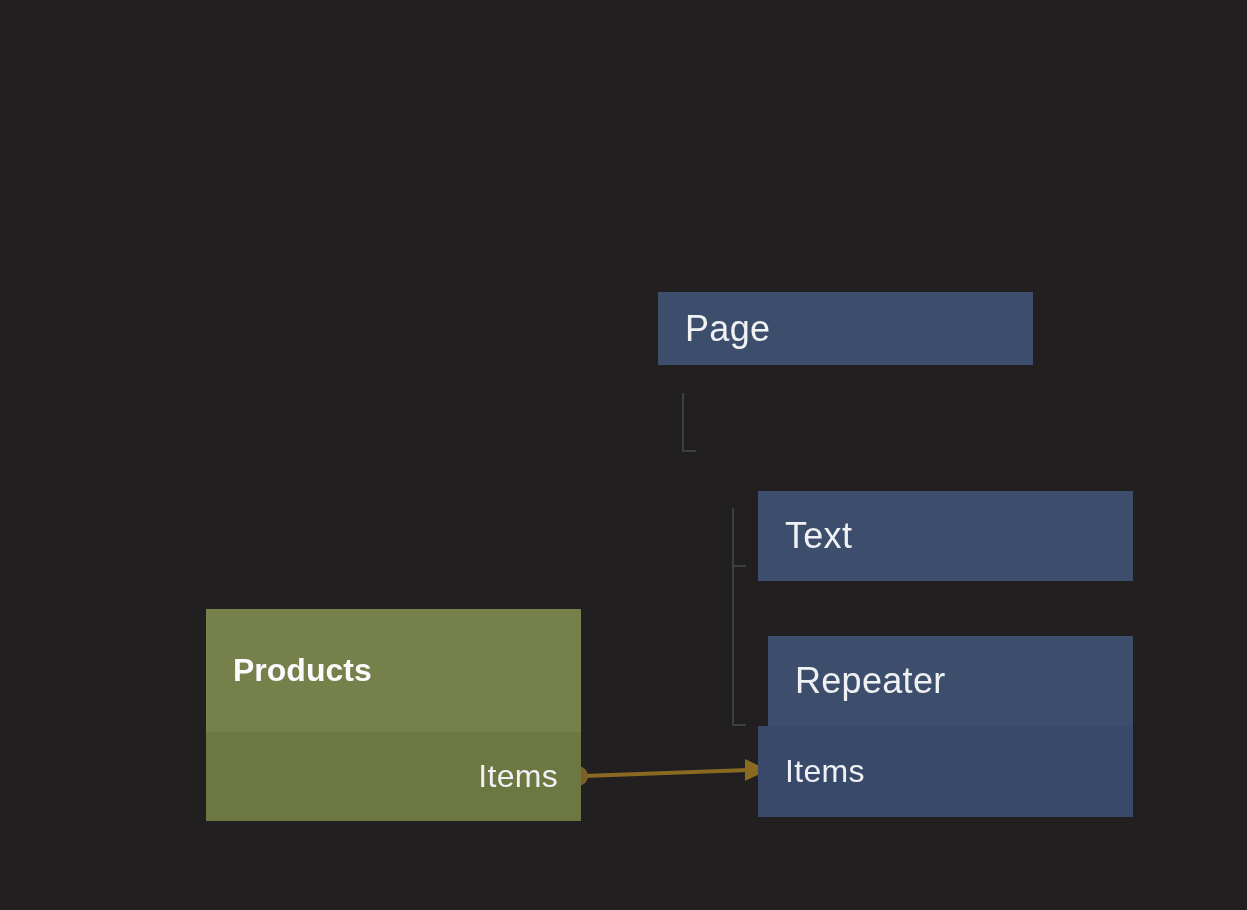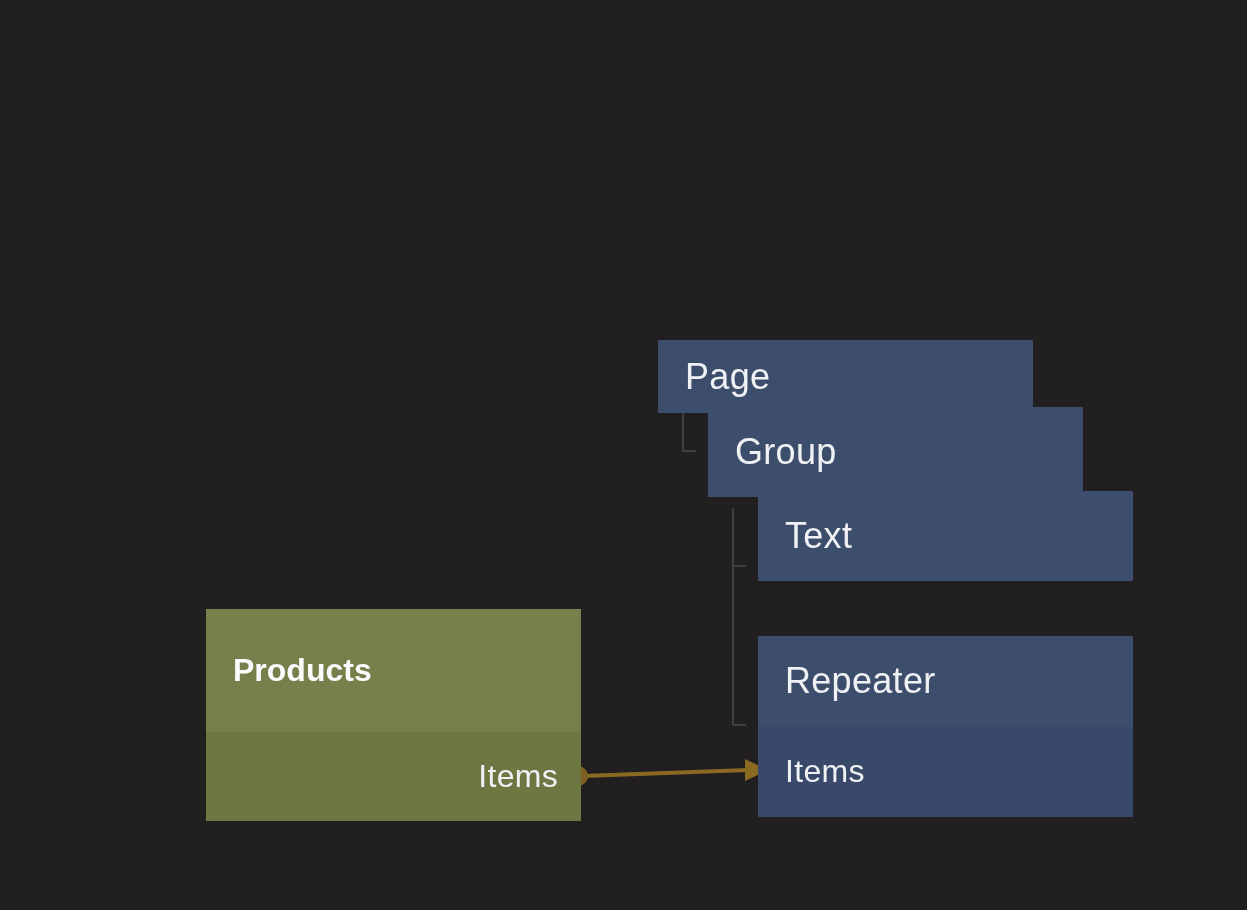--- a/index.html
+++ b/index.html
@@ -29,26 +29,26 @@
   .gold-wire{stroke:var(--wire-gold);stroke-width:4;fill:none;}
   .gold-fill{fill:var(--wire-gold);}
   .port-dot{fill:var(--port-gold);}
 
   .node{position:absolute;color:var(--text-primary);}
   .hrow{display:flex;align-items:center;height:100%;padding:0 27px;}
   .node-title{font-size:36px;letter-spacing:.3px;white-space:nowrap;}
   .port-label{font-size:32px;letter-spacing:.3px;white-space:nowrap;}
 
   #node-page-inputs{left:90px;top:97px;width:373px;height:90px;background:var(--node-purple);}
-  #node-page{left:658px;top:292px;width:375px;height:73px;background:var(--node-blue);margin-top:48px;}
+  #node-page{left:658px;top:292px;width:375px;height:73px;background:var(--node-blue);}
   #node-group{left:708px;top:407px;width:375px;height:90px;background:var(--node-blue);}
   #node-text{left:758px;top:491px;width:375px;height:90px;background:var(--node-blue);}
 
   #node-repeater{left:758px;top:636px;width:375px;}
-  #node-repeater .header{height:90px;background:var(--node-blue);}
+  #node-repeater .header{height:90px;background:var(--node-blue);margin-left:10px;}
   #node-repeater .ports{height:91px;background:var(--node-blue-dark);display:flex;align-items:center;padding:0 27px;}
 
   #node-products{left:206px;top:609px;width:375px;}
   #node-products .header{
     height:123px;background:var(--node-olive);
     display:flex;flex-direction:column;justify-content:center;padding:0 27px;
   }
   #node-products .title{font-size:32px;font-weight:600;color:#fbfbfd;line-height:39px;white-space:nowrap;}
   #node-products .subtitle{font-size:30px;color:var(--text-muted-olive);line-height:38px;white-space:nowrap;}
   #node-products .ports{
@@ -71,25 +71,20 @@
     </g>
   </svg>
 
 
   <div class="node" id="node-page">
     <div class="hrow">
       <span class="node-title">Page</span>
     </div>
   </div>
 
-  <div class="node" id="node-group">
-    <div class="hrow">
-      <span class="node-title">Group</span>
-    </div>
-  </div>
 
   <div class="node" id="node-text">
     <div class="hrow">
       <span class="node-title">Text</span>
     </div>
   </div>
 
   <div class="node" id="node-repeater">
     <div class="header hrow">
       <span class="node-title">Repeater</span>

